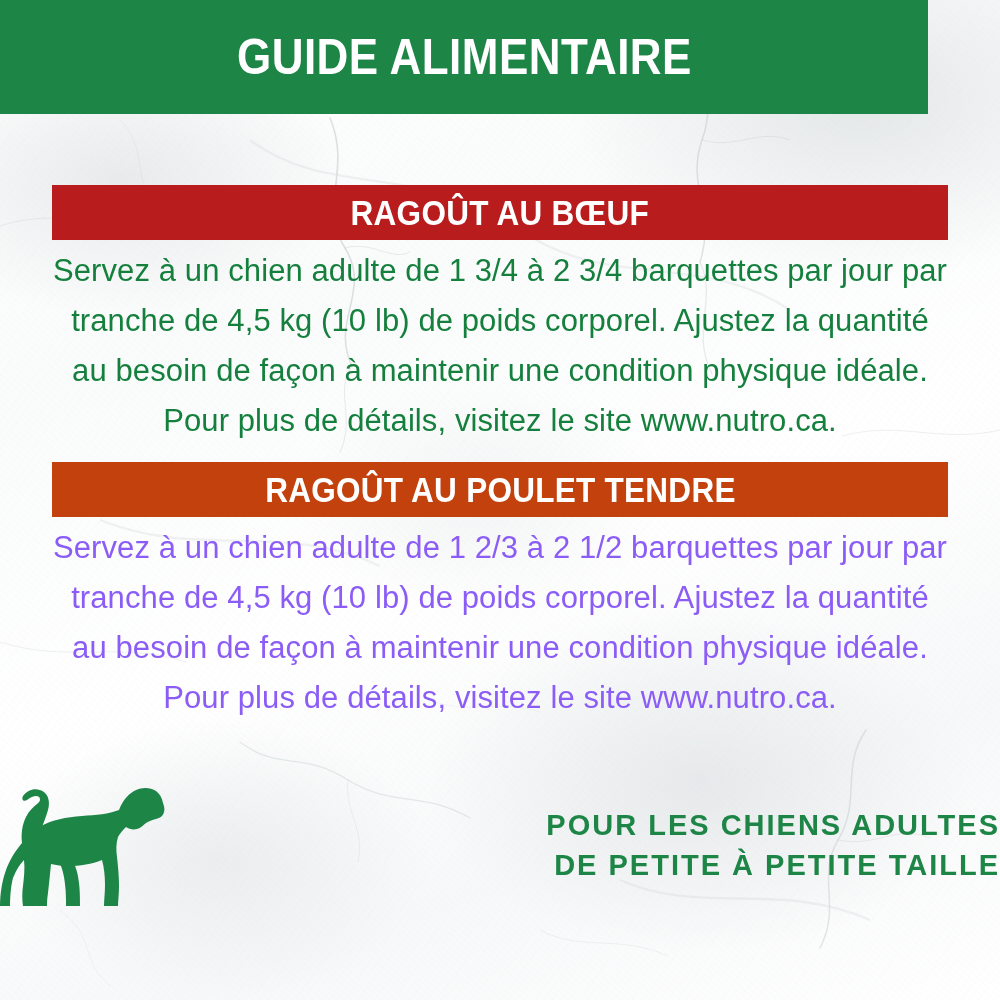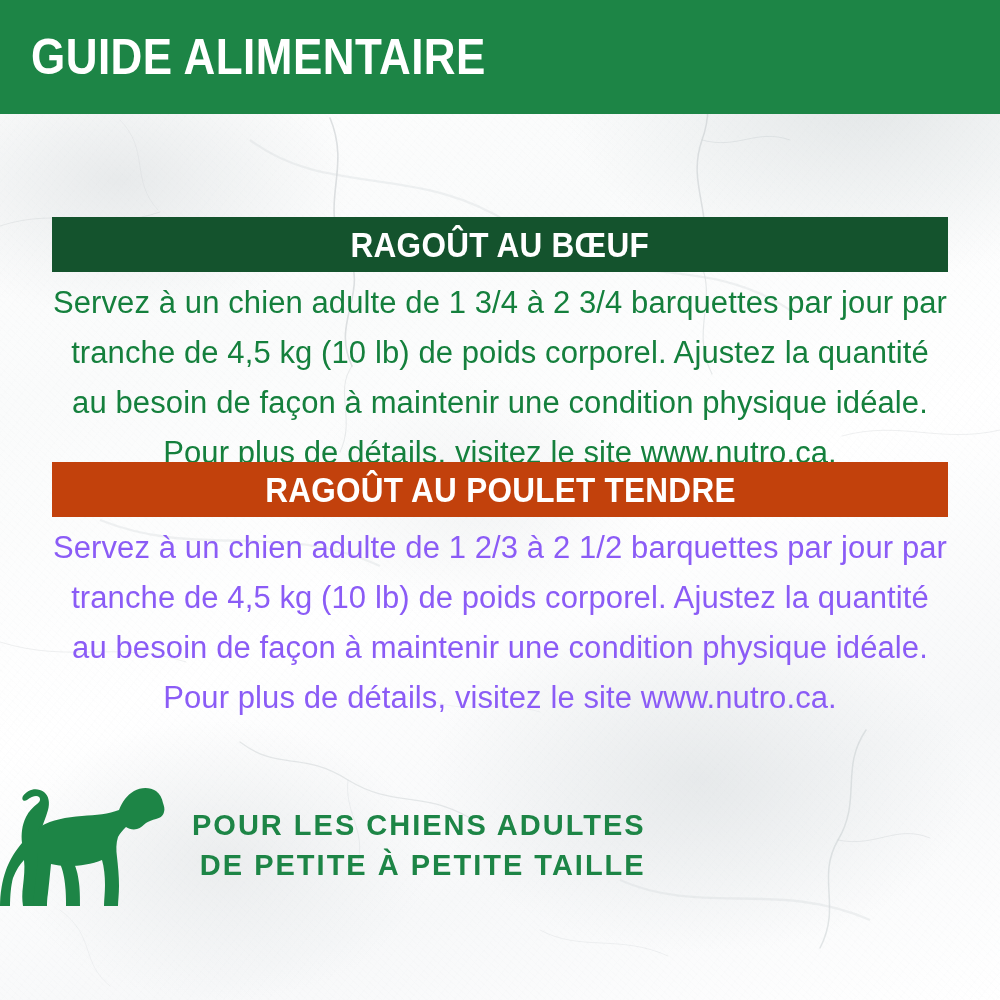--- a/index.html
+++ b/index.html
@@ -46,24 +46,25 @@
     background-image:
       repeating-linear-gradient(42deg, rgba(180,186,190,0.10) 0px, rgba(180,186,190,0.10) 1px, rgba(255,255,255,0) 1px, rgba(255,255,255,0) 5px),
       repeating-linear-gradient(128deg, rgba(176,182,186,0.07) 0px, rgba(176,182,186,0.07) 1px, rgba(255,255,255,0) 1px, rgba(255,255,255,0) 7px);
   }
 
   
   .header-band {
     position: absolute;
     left: 0;
     top: 0;
-    width: 1000px;
+    width: 928px;
     height: 114px;
     display: flex;
     align-items: center;
+    justify-content: center;
   }
   .header-title {
     color: #ffffff;
     font-family: "Liberation Sans Narrow", "Liberation Sans", sans-serif;
     font-weight: 700;
     font-size: 50px;
     letter-spacing: 0.5px;
     line-height: 1;
     transform: scaleX(0.88);
     transform-origin: center;
@@ -116,21 +117,21 @@
 
   
   .footer {
     position: absolute;
     left: 0;
     top: 770px;
     width: 1000px;
     height: 150px;
     display: flex;
     align-items: center;
-    justify-content: flex-start;
+    justify-content: space-between;
     gap: 26px;
   }
   .dog-icon {
     width: 166px;
     height: 130px;
     flex: 0 0 auto;
     display: block;
   }
   .footer-text {
     color: #1d8546;
@@ -177,21 +178,21 @@
       <path d="M620 880 C 700 916, 780 880, 870 920"></path>
     </g>
   </svg>
   <div class="marble-grain"></div>
 
   <div class="header-band" id="header-band" style="background: rgb(29, 133, 70);">
     <div class="header-title" style="color: rgb(255, 255, 255);">GUIDE ALIMENTAIRE</div>
   </div>
 
   <div class="section" id="section-beef">
-    <div class="section-band" id="band-beef" style="background: #14532d; margin-top: 32px;">
+    <div class="section-band" id="band-beef" style="background: #b91c1c;">
       <div class="section-band-title" style="color: rgb(255, 255, 255);">RAGOÛT AU BŒUF</div>
     </div>
     <div class="section-body" style="color: #15803d;">
       <span class="bline">Servez à un chien adulte de 1 3/4 à 2 3/4 barquettes par jour par</span>
       <span class="bline">tranche de 4,5 kg (10 lb)  de poids corporel. Ajustez la quantité</span>
       <span class="bline">au besoin de façon à maintenir une condition physique idéale.</span>
       <span class="bline">Pour plus de détails, visitez le site www.nutro.ca.</span>
     </div>
   </div>
 

